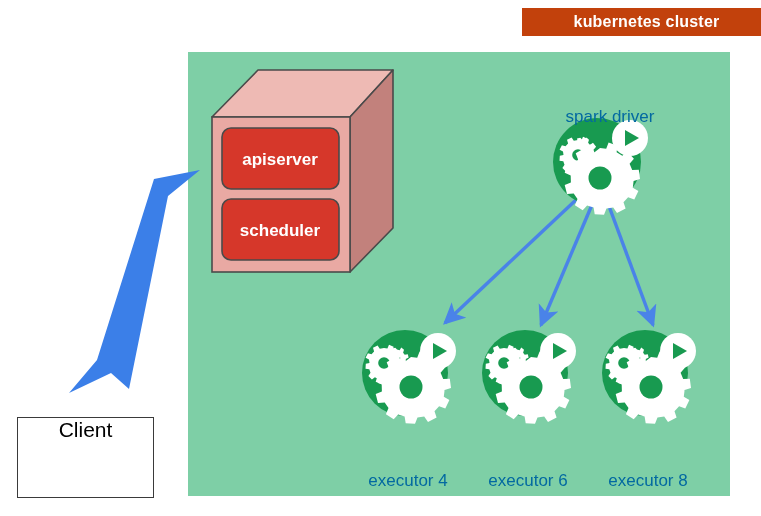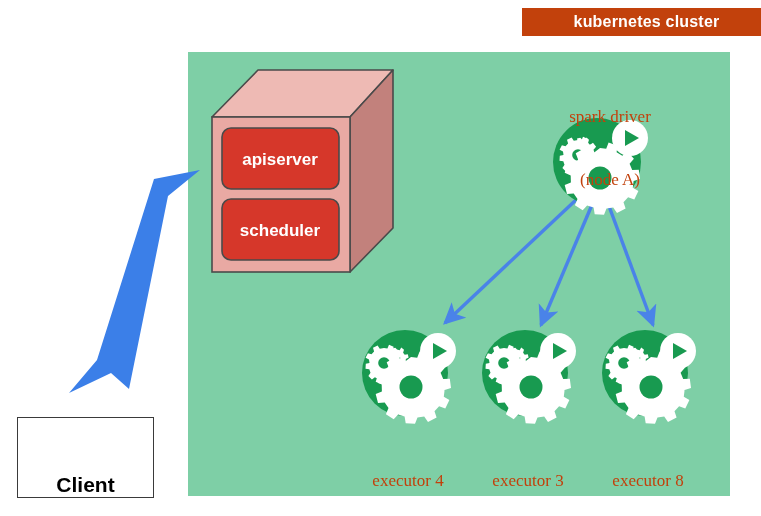--- a/index.html
+++ b/index.html
@@ -41,37 +41,35 @@
   
   #client-box {
     left: 17px;
     top: 417px;
     width: 137px;
     height: 81px;
     background: #ffffff;
     border: 1px solid #3a3a3a;
     box-sizing: border-box;
     display: flex;
-    align-items: flex-end;
+    align-items: flex-start;
     justify-content: center;
-    font-weight: bold;
   }
   #client-box .client-text {
     font-size: 21px;
     color: #000000;
   }
 
   
   .node-label {
-    color: #c2410c;
+    color: #0369a1;
     font-size: 17px;
     line-height: 21px;
     text-align: center;
     white-space: pre;
-    font-family: Liberation Serif, serif;
   }
   #driver-label { left: 528px; top: 64px; width: 164px; }
   #exec1-label  { left: 338px; top: 428px; width: 140px; }
   #exec2-label  { left: 458px; top: 428px; width: 140px; }
   #exec3-label  { left: 578px; top: 428px; width: 140px; }
 
   
   #spark-submit-text {
     left: 68px;
     top: 252px;
@@ -214,30 +212,29 @@
   </g>
 
   <text x="280" y="165" text-anchor="middle" font-family="Liberation Sans, sans-serif" font-size="17" font-weight="bold" fill="#ffffff">apiserver</text>
   <text x="280" y="236" text-anchor="middle" font-family="Liberation Sans, sans-serif" font-size="17" font-weight="bold" fill="#ffffff">scheduler</text>
 </svg>
 
 <div class="abs" id="cluster-label">kubernetes cluster</div>
 
 <div class="abs node-label" id="driver-label">
   <div>spark driver</div>
-  <div>(node A)</div>
 </div>
 
 <div class="abs node-label" id="exec1-label">
   <div>executor 4</div>
   
 </div>
 
 <div class="abs node-label" id="exec2-label">
-  <div>executor 3</div>
+  <div>executor 6</div>
   
 </div>
 
 <div class="abs node-label" id="exec3-label">
   <div>executor 8</div>
   
 </div>
 
 <div class="abs" id="spark-submit-text">spark-submit</div>
 

